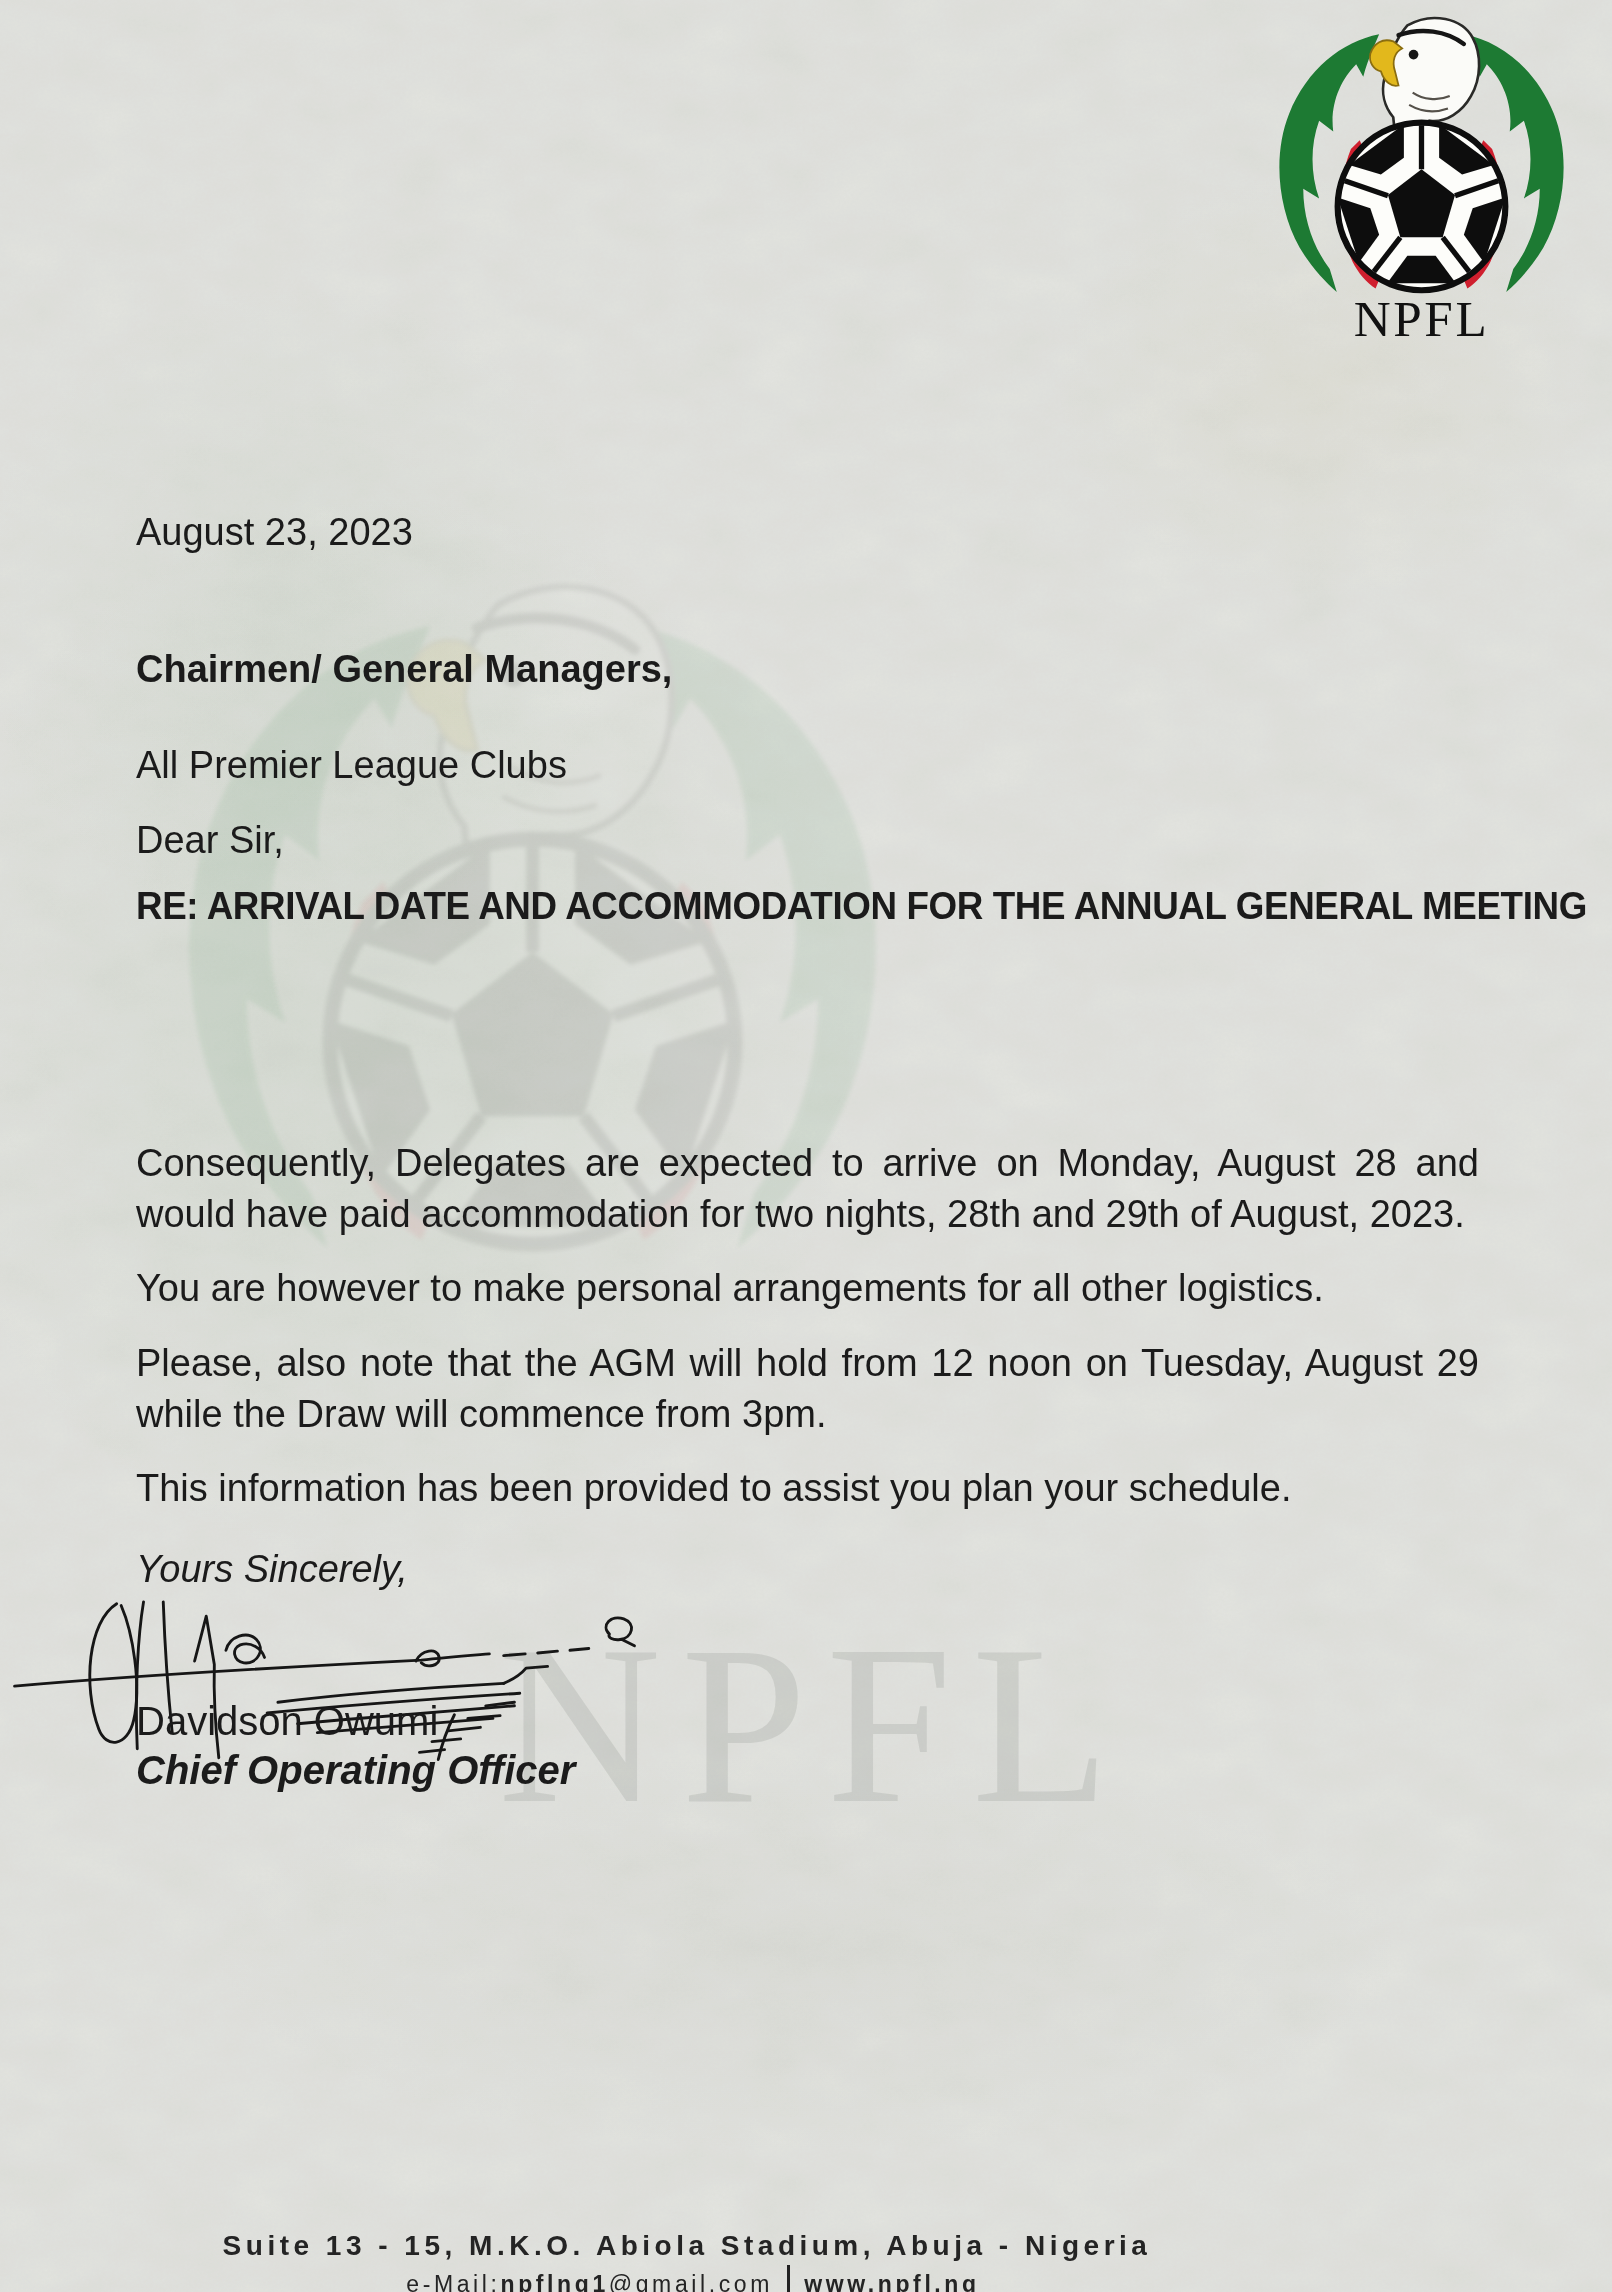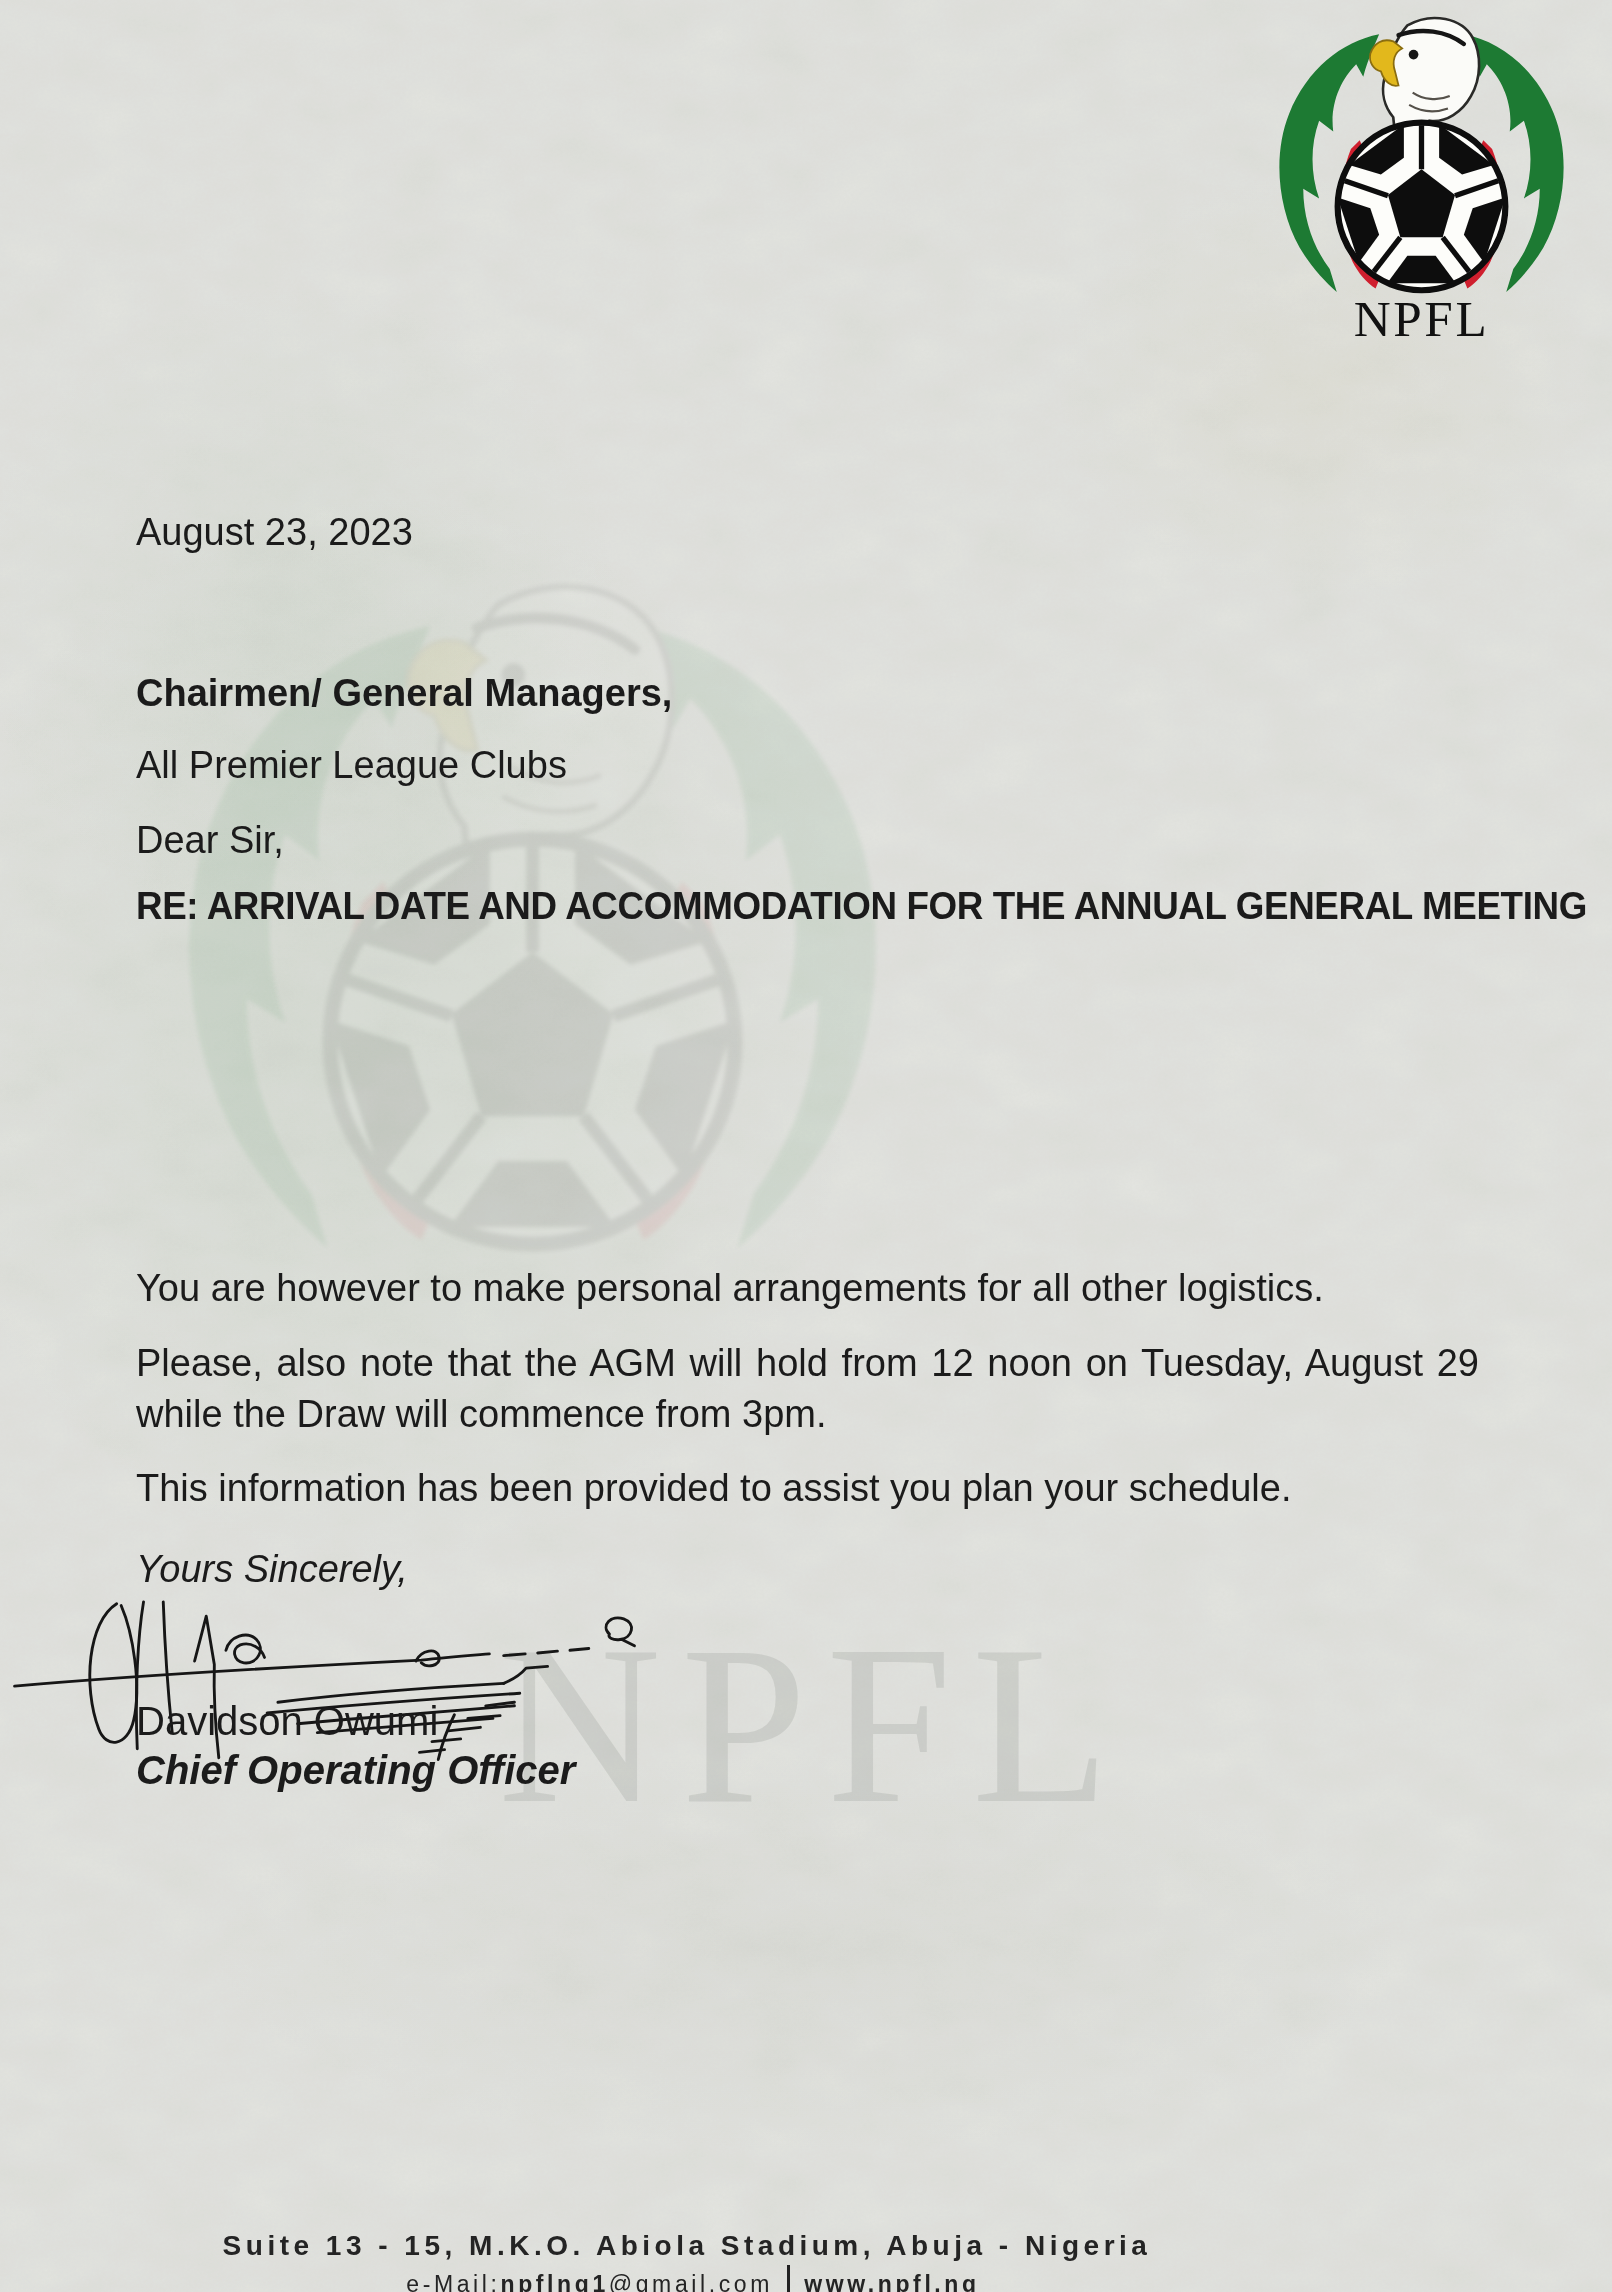--- a/index.html
+++ b/index.html
@@ -25,21 +25,21 @@
     position:absolute;left:498px;top:1612px;
     font-family:"Liberation Serif","DejaVu Serif",serif;
     font-size:226px;line-height:1;letter-spacing:19.7px;
     color:rgba(55,60,52,0.11);
   }
   
   #logo{position:absolute;left:1245px;top:7.2px;width:353px;height:337px;}
   
   .tb{position:absolute;left:136px;width:1343px;font-size:38px;line-height:51px;}
   #date{top:507px;}
-  #recipient1{top:668px;font-weight:bold;}
+  #recipient1{top:644px;font-weight:bold;}
   #recipient2{top:740px;}
   #salutation{top:815px;}
   #subject{top:881px;font-weight:bold;letter-spacing:-0.4px;transform:scaleX(0.968);transform-origin:left top;white-space:nowrap;}
   .para{text-align:justify;}
   #p0{top:953px;}
   #p1{top:1138px;}
   #p2{top:1263px;}
   #p3{top:1338px;}
   #p4{top:1463px;}
   #closing{top:1544px;font-style:italic;}
@@ -122,20 +122,21 @@
   <svg id="logo" viewBox="0 0 400 380">
     <use href="#npfl-emblem"></use>
     <text x="200" y="372" text-anchor="middle" font-family="Liberation Serif, DejaVu Serif, serif" font-size="58" letter-spacing="3" fill="#111">NPFL</text>
   </svg>
 
   <div id="date" class="tb">August 23, 2023</div>
   <div id="recipient1" class="tb">Chairmen/ General Managers,</div>
   <div id="recipient2" class="tb">All Premier League Clubs</div>
   <div id="salutation" class="tb">Dear Sir,</div>
   <div id="subject" class="tb">RE: ARRIVAL DATE AND ACCOMMODATION FOR THE ANNUAL GENERAL MEETING</div>
+  <div id="p1" class="tb para">Consequently, Delegates are expected to arrive on Monday, August 28 and would have paid accommodation for two nights, 28th and 29th of August, 2023.</div>
   <div id="p2" class="tb">You are however to make personal arrangements for all other logistics.</div>
   <div id="p3" class="tb para">Please, also note that the AGM will hold from 12 noon on Tuesday, August 29 while the Draw will commence from 3pm.</div>
   <div id="p4" class="tb">This information has been provided to assist you plan your schedule.</div>
   <div id="closing" class="tb">Yours Sincerely,</div>
 
   <svg id="signature" viewBox="0 0 720 205">
     <g stroke="#161616" stroke-width="3.2" fill="none" stroke-linecap="round" stroke-linejoin="round">
       <path d="M128,24 C96,44 90,116 108,164 C116,186 140,184 147,154 C156,116 146,56 133,26"></path>
       <path d="M151,186 C148,120 152,58 158,22"></path>
       <path d="M180,22 C182,80 186,130 190,168"></path>

